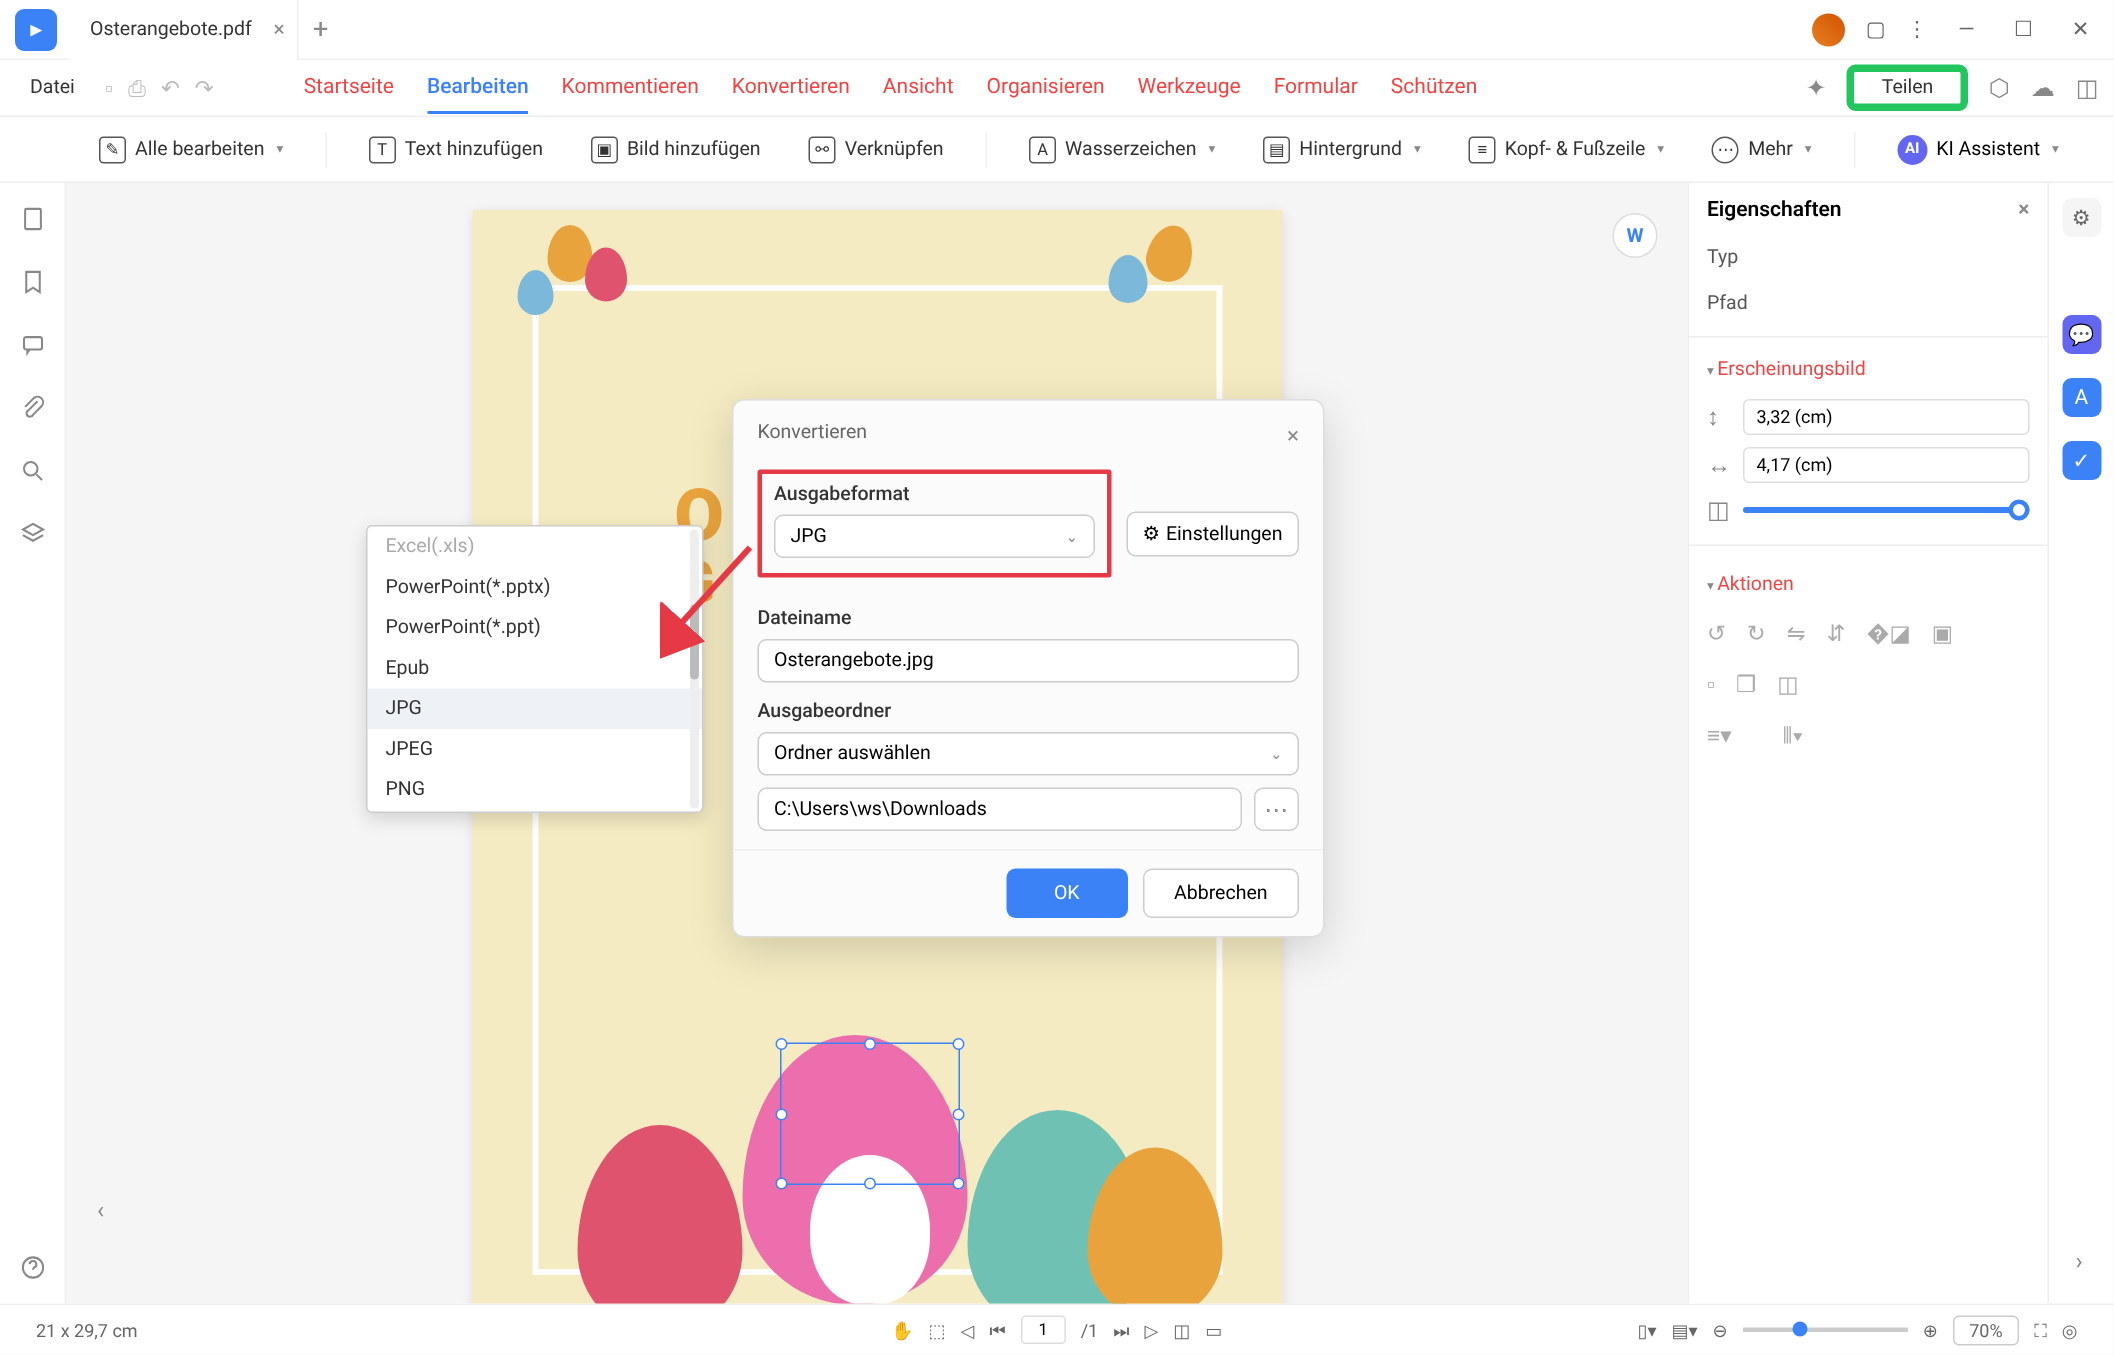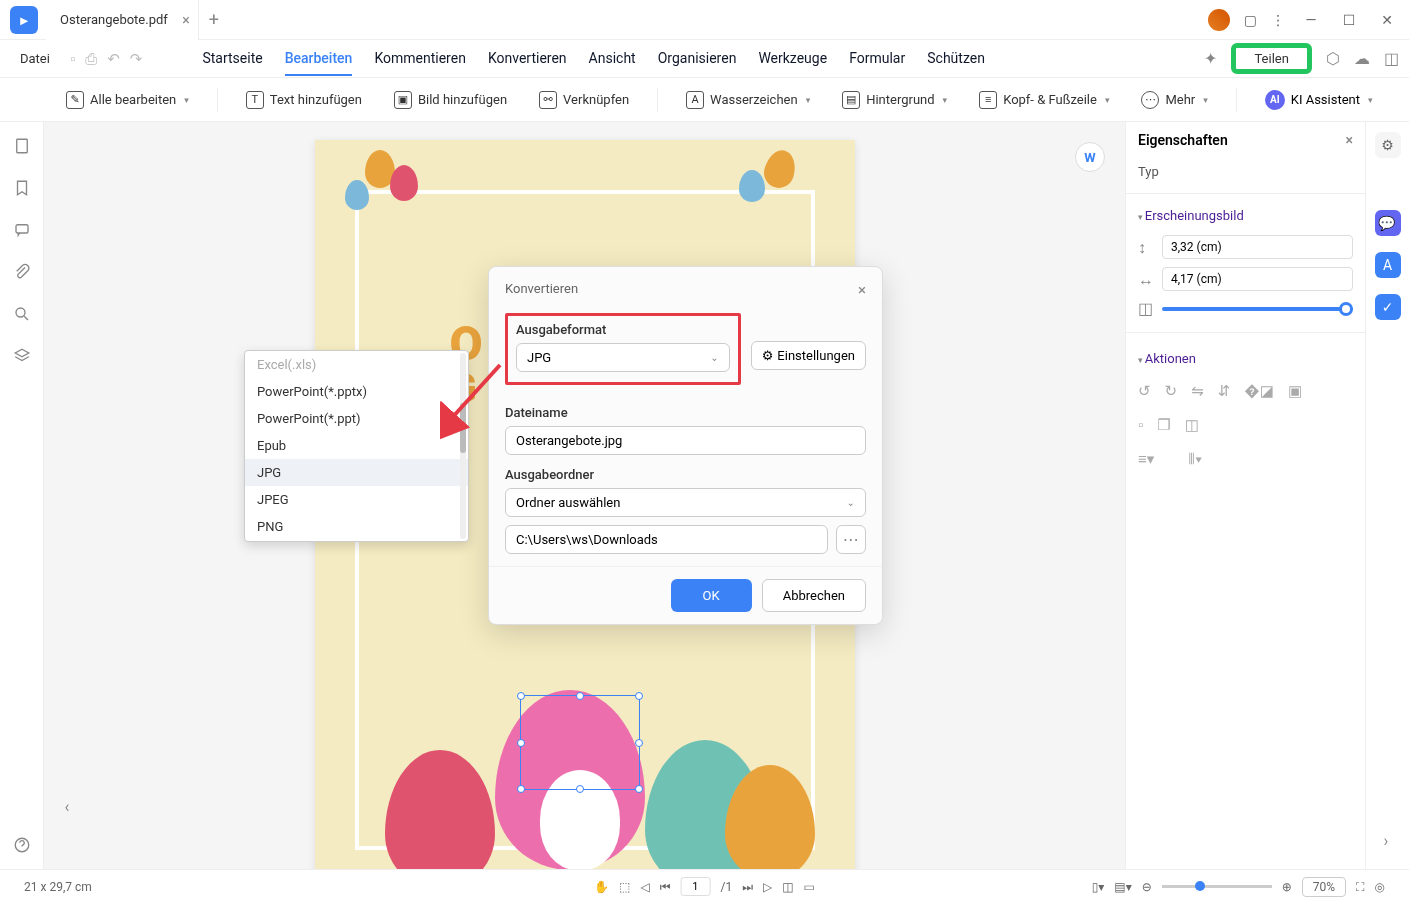--- a/index.html
+++ b/index.html
@@ -11,21 +11,21 @@
 .tab-add { width: 30px; text-align: center; color: #888; font-size: 18px; cursor:pointer;}
 .title-right { margin-left: auto; display: flex; align-items: center; gap: 14px; padding-right: 10px; color:#666;}
 .title-right .avatar { width:22px;height:22px;border-radius:50%;background:linear-gradient(45deg,#e67e22,#d35400);}
 .title-right span { cursor:pointer; font-size:14px;}
 .winbtn { width:24px; text-align:center; cursor:pointer;}
 .menubar { height: 38px; display: flex; align-items: center; padding: 0 10px; border-bottom: 1px solid #eee; }
 .menu-file { font-size: 13px; color: #333; padding: 0 10px;}
 .menu-icons { display:flex; gap:10px; margin-left:10px; color:#bbb; font-size:15px;}
 .menu-icons span{cursor:pointer;}
 .menu-tabs { display: flex; gap: 22px; margin-left: 60px; }
-.menu-tab { font-size: 14px; color: #0f172a; cursor: pointer; padding: 8px 0;}
+.menu-tab { font-size: 14px; color: #ef4444; cursor: pointer; padding: 8px 0;}
 .menu-tab.active { color: #3b82f6; border-bottom: 2px solid #3b82f6; font-weight:500;}
 .menu-right { margin-left:auto; display:flex; gap:14px; align-items:center; color:#888;}
 .share-btn { border:5px solid #22c55e; padding:3px 18px; border-radius:6px; font-size:13px; color:#333; cursor:pointer;}
 .toolbar { height: 44px; display: flex; align-items: center; padding: 0 10px; gap: 12px; border-bottom: 1px solid #eee;}
 .tool-btn { display: flex; align-items: center; gap: 6px; padding: 6px 10px; font-size: 13px; color: #333; cursor: pointer; border-radius: 4px;}
 .tool-btn .ic { width:18px;height:18px;display:inline-flex;align-items:center;justify-content:center;border:1.5px solid #555;border-radius:3px;font-size:11px;}
 .tool-sep { width:1px; height:24px; background:#eee; margin:0 6px;}
 .tool-drop::after { content:'▾'; font-size:9px; color:#888; margin-left:2px;}
 .ai-btn { display:flex;align-items:center;gap:6px;padding:6px 10px;font-size:13px;cursor:pointer;}
 .ai-ic { width:20px;height:20px;border-radius:50%;background:#6366f1;color:#fff;display:flex;align-items:center;justify-content:center;font-size:10px;font-weight:bold;}
@@ -35,21 +35,21 @@
 .left-sidebar .help { margin-top:auto; margin-bottom:14px;}
 .canvas { flex: 1; background: #f5f5f5; position: relative; overflow: hidden;}
 .page { position: absolute; left: 50%; top: 18px; transform: translateX(-50%); width: 540px; height: 760px; background: #f4ebc2; box-shadow: 0 2px 8px rgba(0,0,0,0.1);}
 .page-inner { position:absolute; left:40px; top:50px; right:40px; bottom:50px; border:4px solid #fff;}
 .egg { position:absolute; border-radius:50% 50% 50% 50% / 60% 60% 40% 40%; }
 .word-badge{position:absolute;top:20px;right:20px;width:30px;height:30px;border-radius:50%;background:#fff;border:1px solid #ddd;display:flex;align-items:center;justify-content:center;color:#3b82f6;font-weight:bold;font-size:13px;cursor:pointer;}
 .right-panel { width: 240px; border-left: 1px solid #eee; background: #fff; padding: 10px 0;}
 .rp-head { display:flex; padding:0 12px 8px; align-items:center; font-size:14px; font-weight:600;}
 .rp-close { margin-left:auto; color:#888; cursor:pointer;}
 .rp-sec { padding: 8px 12px; font-size:13px; color:#555;}
-.rp-sec-title { font-size:13px; color:#4c1d95; padding:8px 12px; cursor:pointer;}
+.rp-sec-title { font-size:13px; color:#ef4444; padding:8px 12px; cursor:pointer;}
 .rp-sec-title::before { content:'▾ '; font-size:9px; color:#888;}
 .rp-row { display:flex; align-items:center; gap:8px; padding:4px 12px;}
 .rp-input { flex:1; border:1px solid #ddd; border-radius:4px; padding:4px 8px; font-size:12px;}
 .rp-icons { display:flex; gap:14px; padding:8px 12px; color:#aaa; font-size:15px;}
 .rp-icons span{cursor:pointer;}
 .slider { flex:1; height:4px; background:#3b82f6; border-radius:2px; position:relative;}
 .slider-thumb { position:absolute; right:0; top:-5px; width:14px; height:14px; border-radius:50%; background:#fff; border:3px solid #3b82f6;}
 .far-right { width:44px; border-left:1px solid #eee; display:flex; flex-direction:column; align-items:center; padding-top:10px; gap:16px;}
 .far-right .fr-ic{width:26px;height:26px;border-radius:6px;display:flex;align-items:center;justify-content:center;cursor:pointer;background:#f5f5f5;color:#666;font-size:14px;}
 .far-right .fr-ic.purple{background:#6366f1;color:#fff;}
@@ -260,20 +260,21 @@
     <div class="word-badge">W</div>
     <div class="coll-left">‹</div>
   </div>
 
   <div class="right-panel">
     <div class="rp-head">
         <span>Eigenschaften</span>
         <span class="rp-close">×</span>
       </div>
     <div class="rp-sec">Typ</div>
+    <div class="rp-sec">Pfad</div>
     <div style="height:1px;background:#eee;margin:6px 0;"></div>
     <div class="rp-sec-title">Erscheinungsbild</div>
     <div class="rp-row">
         <span style="width:16px;color:#888;">↕</span>
         <input class="rp-input" value="3,32 (cm)" style="">
       </div>
     <div class="rp-row">
         <span style="width:16px;color:#888;">↔</span>
         <input class="rp-input" value="4,17 (cm)" style="">
       </div>

